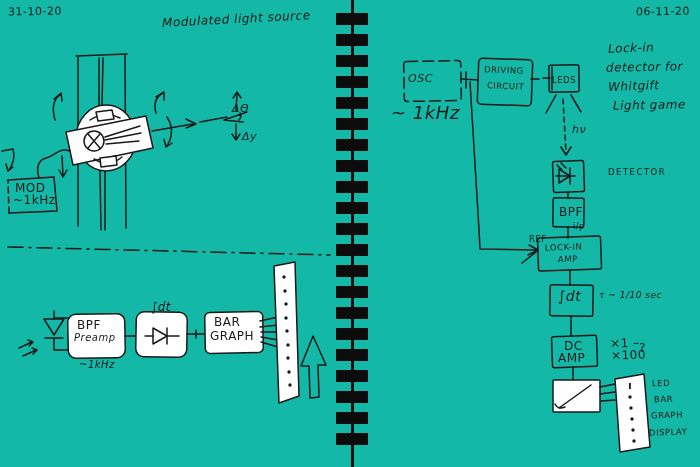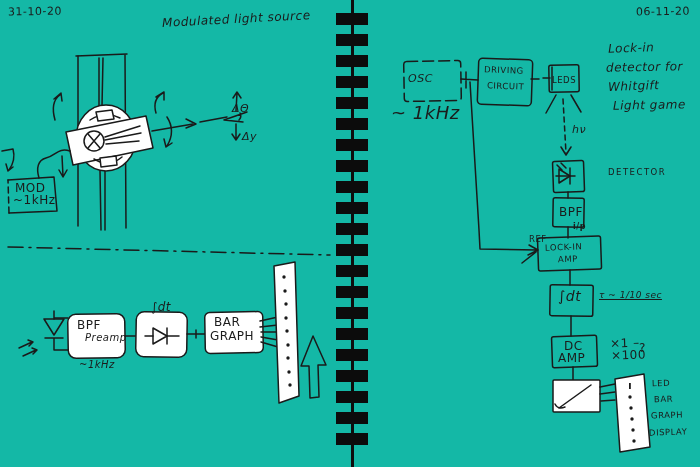--- a/index.html
+++ b/index.html
@@ -4,21 +4,21 @@
 <style>
   html,body{margin:0;padding:0;background:#e8e8e8;}
   .canvas{position:relative;width:700px;height:467px;background:#14b8a6;overflow:hidden;
           font-family:"DejaVu Sans",sans-serif;color:#1b1b1b;}
   svg.strokes{position:absolute;left:0;top:0;width:700px;height:467px;}
   .spine{position:absolute;left:351px;top:0;width:3px;height:467px;background:#0d0d0d;}
   .rings{position:absolute;left:336px;top:13px;width:32px;height:441px;
          background:repeating-linear-gradient(180deg,#0c0c0c 0 12px,transparent 12px 21px);}
   .hw{position:absolute;white-space:nowrap;line-height:1;color:#1b1b1b;letter-spacing:.5px;}
   .it{font-style:italic;}
-  .s8 {font-size:8px;font-weight:bold;}  .s85{font-size:8.5px;} .s9 {font-size:9px;text-decoration:underline;}
+  .s8 {font-size:8px;}  .s85{font-size:8.5px;} .s9 {font-size:9px;}
   .s95{font-size:12px;}.s10{font-size:10px;}  .s11{font-size:11px;}
   .s12{font-size:12px;} .s13{font-size:18px;}  .s14{font-size:14px;}
   .r-1{transform:rotate(-1deg);} .r-2{transform:rotate(-2deg);} .r-3{transform:rotate(-3deg);}   .r2{transform:rotate(2deg);}
   .ls1{letter-spacing:1.5px;padding-left:19px;}
 </style>
 </head>
 <body>
 
 <div class="canvas">
 
@@ -146,21 +146,21 @@
   <div class="spine"></div>
   <div class="rings"></div>
 
   <div class="hw s11 r-1" style="left:8px;top:6px">31-10-20</div>
   <div class="hw s12 it r-3" style="left:162px;top:13px">Modulated light source</div>
   <div class="hw s95" style="left:15px;top:182px">MOD</div>
   <div class="hw s95" style="left:13px;top:194px">~1kHz</div>
   <div class="hw s11 it" style="left:232px;top:103px">ΔΘ</div>
   <div class="hw s11 it" style="left:242px;top:131px">Δy</div>
   <div class="hw s95" style="left:77px;top:319px">BPF</div>
-  <div class="hw s10 it" style="left:85px;top:333px">Preamp</div>
+  <div class="hw s10 it" style="left:74px;top:333px">Preamp</div>
   <div class="hw s10 it" style="left:79px;top:360px">~1kHz</div>
   <div class="hw s12 it" style="left:151px;top:301px">∫dt</div>
   <div class="hw s95" style="left:214px;top:316px">BAR</div>
   <div class="hw s95" style="left:210px;top:330px">GRAPH</div>
 
   <div class="hw s11 r-1" style="left:636px;top:6px">06-11-20</div>
   <div class="hw s12 it r-2" style="left:608px;top:42px">Lock-in</div>
   <div class="hw s12 it r-1" style="left:606px;top:61px">detector for</div>
   <div class="hw s12 it r-2" style="left:608px;top:80px">Whitgift</div>
   <div class="hw s12 it r-1" style="left:613px;top:99px">Light game</div>

